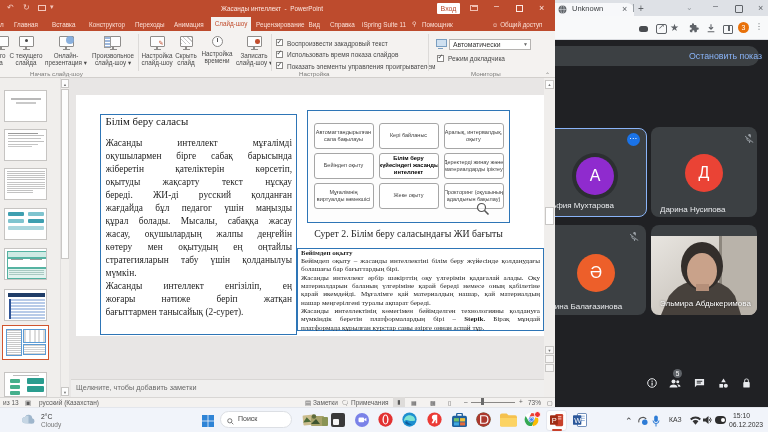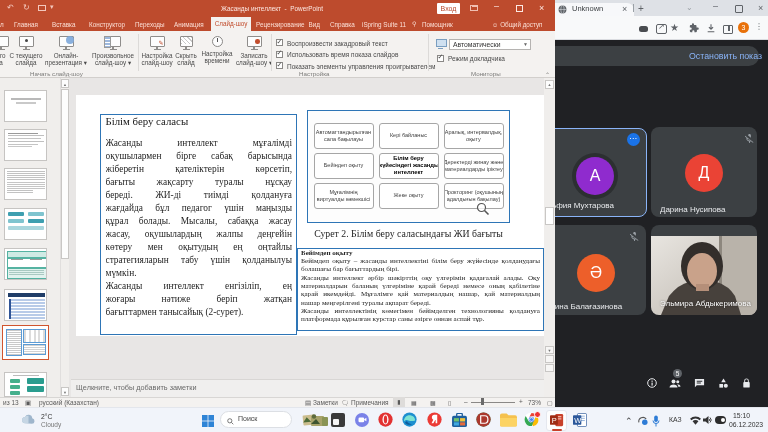--- a/index.html
+++ b/index.html
@@ -337,22 +337,22 @@
   <div class="a" style="left:61px;top:387px;width:8px;height:9px;background:#fdfdfd;border:1px solid #c9c7c5;box-sizing:border-box;font-size:4px;color:#777;text-align:center;line-height:9px;">▼</div>
 
   <div class="a" id="canvas" style="left:76px;top:95px;width:468px;height:241px;background:#fff;">
 
     <div class="a" style="left:24px;top:19px;width:196.5px;height:221px;border:1.5px solid #2e75b6;box-sizing:border-box;"></div>
     <div class="a ser" style="left:29.5px;top:19.8px;width:186px;font-size:10.8px;font-weight:normal;color:#1a1a1a;">Білім беру саласы</div>
     <div class="a ser" id="body1" style="left:29.5px;top:41.5px;width:186.5px;font-size:9.4px;line-height:13.05px;color:#262626;">
       <div class="jl">Жасанды интеллект мұғалімді</div>
       <div class="jl">оқушылармен бірге сабақ барысында</div>
       <div class="jl">жіберетін қателіктерін көрсетіп,</div>
-      <div class="jl">бағыты жақсарту туралы нұсқау</div>
-      <div class="jl">береді. ЖИ-ді тиімді қолдануға</div>
+      <div class="jl">оқытуды жақсарту текст нұсқау</div>
+      <div class="jl">береді. ЖИ-ді русский қолданған</div>
       <div class="jl">жағдайда бұл педагог үшін маңызды</div>
       <div class="jl">құрал болады. Мысалы, сабаққа жасау</div>
       <div class="jl">жасау, оқушылардың жалпы деңгейін</div>
       <div class="jl">көтеру мен оқытудың ең оңтайлы</div>
       <div class="jl">стратегияларын табу үшін қолданылуы</div>
       <div class="ll">мүмкін.</div>
       <div class="jl">Жасанды интеллект енгізіліп, ең</div>
       <div class="jl">жоғары нәтиже беріп жатқан</div>
       <div class="ll">бағыттармен танысайық (2-сурет).</div>
     </div>
@@ -379,20 +379,21 @@
     <div class="a" style="left:221px;top:153px;width:246.5px;height:83px;border:1.5px solid #2e75b6;box-sizing:border-box;"></div>
     <div class="a ser" id="body2" style="left:225px;top:153.9px;width:239px;font-size:7.1px;line-height:8.3px;color:#262626;">
       <div class="ll" style="font-weight:bold;">Бейімдеп оқыту</div>
       <div class="jl">Бейімдеп оқыту – жасанды интеллектіні білім беру жүйесінде қолданудағы</div>
       <div class="ll">болашағы бар бағыттардың бірі.</div>
       <div class="jl">Жасанды интеллект әрбір шәкірттің оқу үлгерімін қадағалай алады. Оқу</div>
       <div class="jl">материалдарын баланың үлгеріміне қарай береді немесе оның қабілетіне</div>
       <div class="jl">қарай икемдейді. Мұғалімге қай материалдың нашар, қай материалдың</div>
       <div class="ll">нашар меңгерілгені туралы ақпарат береді.</div>
       <div class="jl">Жасанды интеллектінің көмегімен бейімделген технологияны қолдануға</div>
+      <div class="jl">мүмкіндік беретін платформалардың бірі – <b>Stepik.</b> Бірақ мұндай</div>
       <div class="ll">платформада құрылған курстар саны әзірге оннан аспай тұр.</div>
     </div>
   </div>
 
   <div class="a" style="left:544px;top:77.5px;width:11px;height:319.5px;background:#f0eeec;"></div>
   <div class="a" style="left:545px;top:79.5px;width:9px;height:9px;background:#fdfdfd;border:1px solid #c9c7c5;box-sizing:border-box;font-size:4px;color:#777;text-align:center;line-height:8px;">▲</div>
   <div class="a" style="left:545px;top:207px;width:9px;height:18px;background:#fff;border:1px solid #c9c7c5;box-sizing:border-box;"></div>
   <div class="a" style="left:545px;top:346px;width:9px;height:8px;background:#f7f6f5;border:1px solid #c9c7c5;box-sizing:border-box;font-size:4px;color:#777;text-align:center;line-height:7px;">▼</div>
   <div class="a" style="left:545px;top:355px;width:9px;height:8px;background:#f7f6f5;border:1px solid #c9c7c5;box-sizing:border-box;"></div>
   <div class="a" style="left:545px;top:364px;width:9px;height:8px;background:#f7f6f5;border:1px solid #c9c7c5;box-sizing:border-box;"></div>

